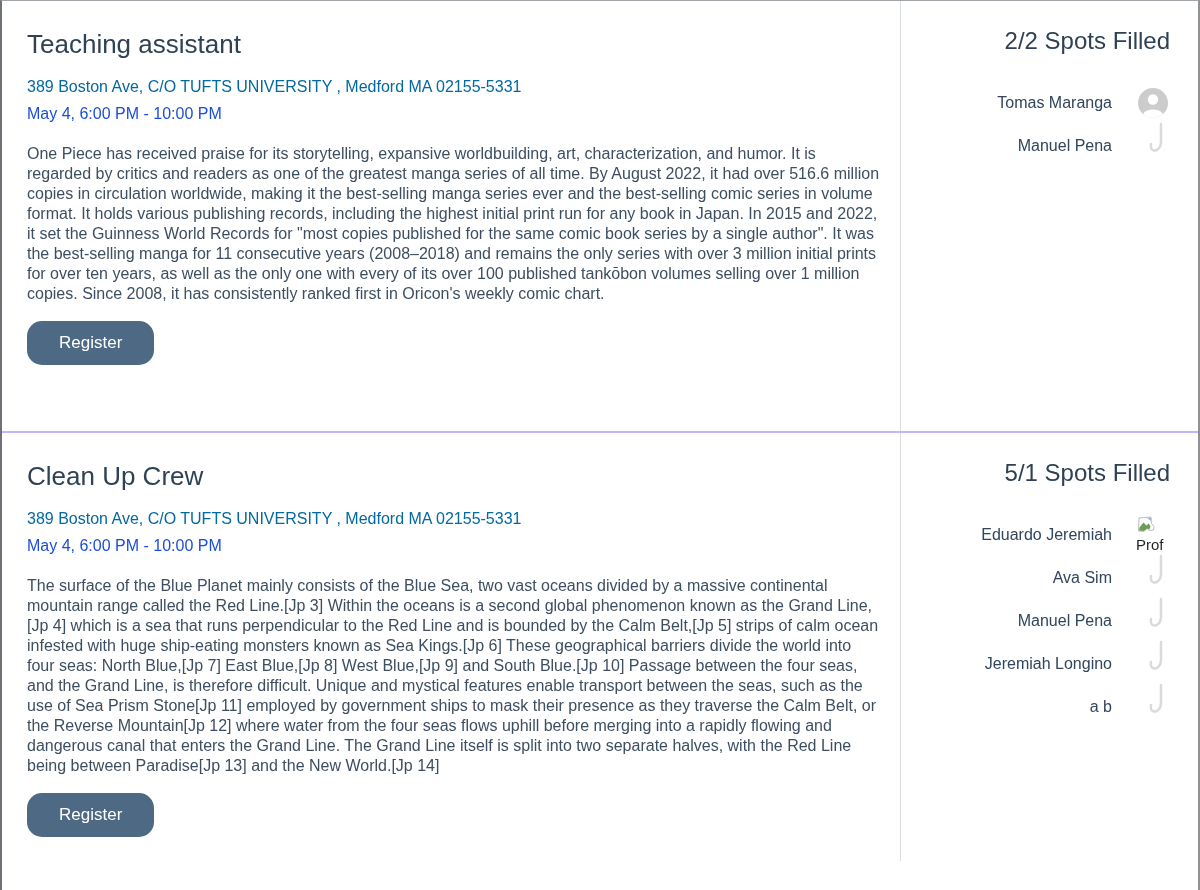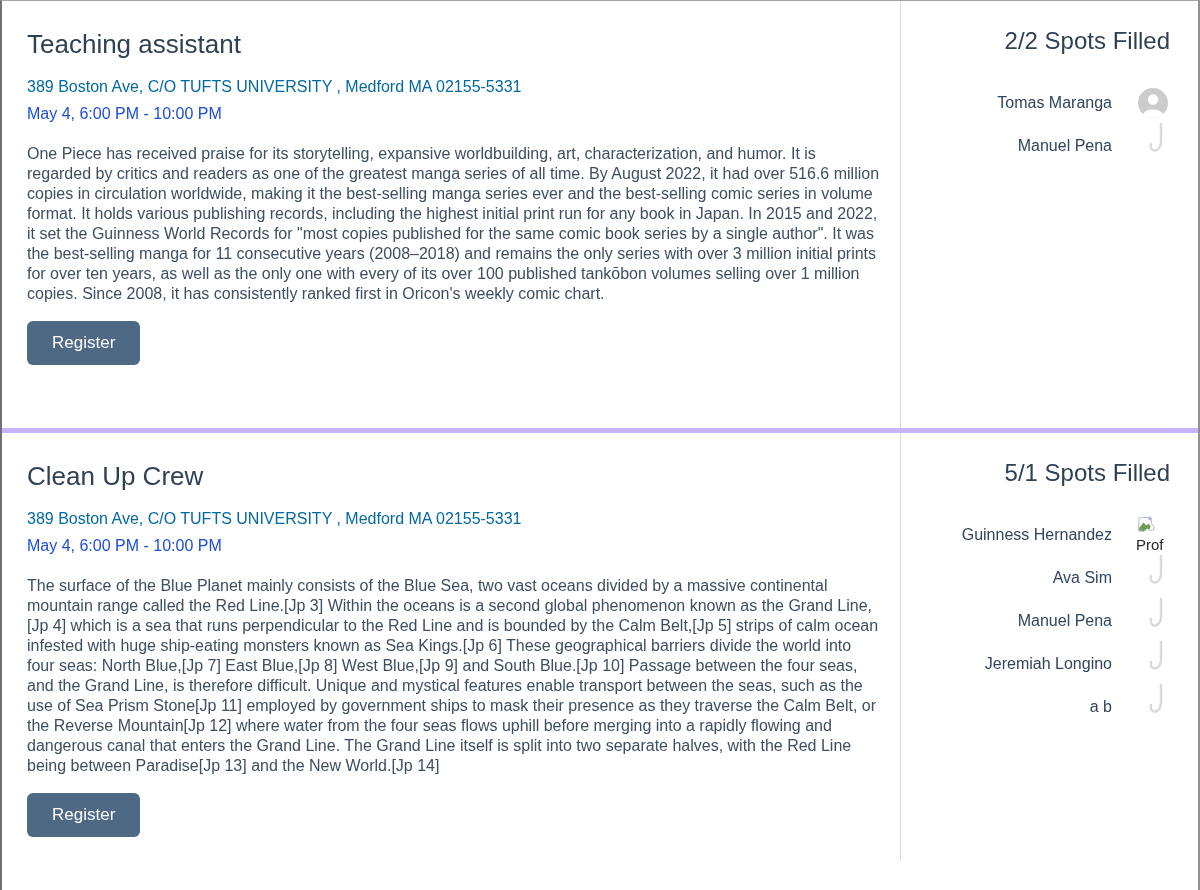--- a/index.html
+++ b/index.html
@@ -13,21 +13,21 @@
     width: 1200px; height: 890px;
     border-left: 2px solid #6e7276;
     border-right: 2px solid #8f9396;
     border-top: 1px solid #a2a6aa;
     display: flex; flex-direction: column;
     background: #ffffff;
   }
   .card {
     display: grid;
     grid-template-columns: 1fr 298px;
-    border-bottom: 5px solid #c4b5fd;
+    border-bottom: 2px solid #c4b5fd;
   }
   .card.first { height: 432px; }
   .card.rest { flex: 1; border-bottom: none; }
   .card-left { padding: 28px 20px 24px 25px; }
   .event-title {
     margin: 0 0 18px 0;
     font-size: 26px; font-weight: 400;
     color: #2f4154;
   }
   .address {
@@ -41,22 +41,22 @@
     color: #3e4e61;
     max-width: 853px;
   }
   .register {
     margin-top: 17px;
     display: inline-block;
     background: #4d6983;
     color: #ffffff;
     font-family: inherit;
     font-size: 17px;
-    padding: 12px 25px;
-    border: none; border-radius: 6px;
+    padding: 12px 32px;
+    border: none; border-radius: 15px;
     cursor: pointer;
   }
   .card-right {
     border-left: 1px solid #d9dce0;
     padding: 26px 28px 0 10px;
     overflow: hidden;
   }
   .spots {
     margin: 0 0 26px 0;
     font-size: 24px; font-weight: 400;
@@ -134,21 +134,21 @@
       <h2 class="event-title">Clean Up Crew</h2>
       <div class="address">389 Boston Ave, C/O TUFTS UNIVERSITY , Medford MA 02155-5331</div>
       <div class="datetime">May 4, 6:00 PM - 10:00 PM</div>
       <p class="desc">The surface of the Blue Planet mainly consists of the Blue Sea, two vast oceans divided by a massive continental mountain range called the Red Line.[Jp 3] Within the oceans is a second global phenomenon known as the Grand Line,[Jp 4] which is a sea that runs perpendicular to the Red Line and is bounded by the Calm Belt,[Jp 5] strips of calm ocean infested with huge ship-eating monsters known as Sea Kings.[Jp 6] These geographical barriers divide the world into four seas: North Blue,[Jp 7] East Blue,[Jp 8] West Blue,[Jp 9] and South Blue.[Jp 10] Passage between the four seas, and the Grand Line, is therefore difficult. Unique and mystical features enable transport between the seas, such as the use of Sea Prism Stone[Jp 11] employed by government ships to mask their presence as they traverse the Calm Belt, or the Reverse Mountain[Jp 12] where water from the four seas flows uphill before merging into a rapidly flowing and dangerous canal that enters the Grand Line. The Grand Line itself is split into two separate halves, with the Red Line being between Paradise[Jp 13] and the New World.[Jp 14]</p>
       <button class="register">Register</button>
     </div>
     <div class="card-right">
       <h2 class="spots">5/1 Spots Filled</h2>
       <ul class="attendees">
   <li class="attendee">
-    <span class="aname">Guinness Hernandez</span>
+    <span class="aname">Eduardo Jeremiah</span>
     <span class="aslot">
                 <span class="broken-wrap">
                   <svg width="20" height="20" viewBox="0 0 20 20">
                     <path d="M3 2 L15 1 L15.5 7.5 L18 10.5 L17.5 14 L13 14.5 L11 12.5 L8 15.5 L2.5 15 Z" fill="#fdfdfd" stroke="#b9bec6" stroke-width="1"></path>
                     <path d="M3.5 11.5 L7.5 6.5 L10.5 9.5 L12.5 7.5 L14.5 10 L13.5 13.5 L11 12.5 L8 15 L3 14.5 Z" fill="#6f9d53"></path>
                     <path d="M11 2 L15 1.5 L15.2 5 Z" fill="#a6b4ca"></path>
                   </svg>
                   <span class="alt-text">Prof</span>
                 </span>
               </span>

